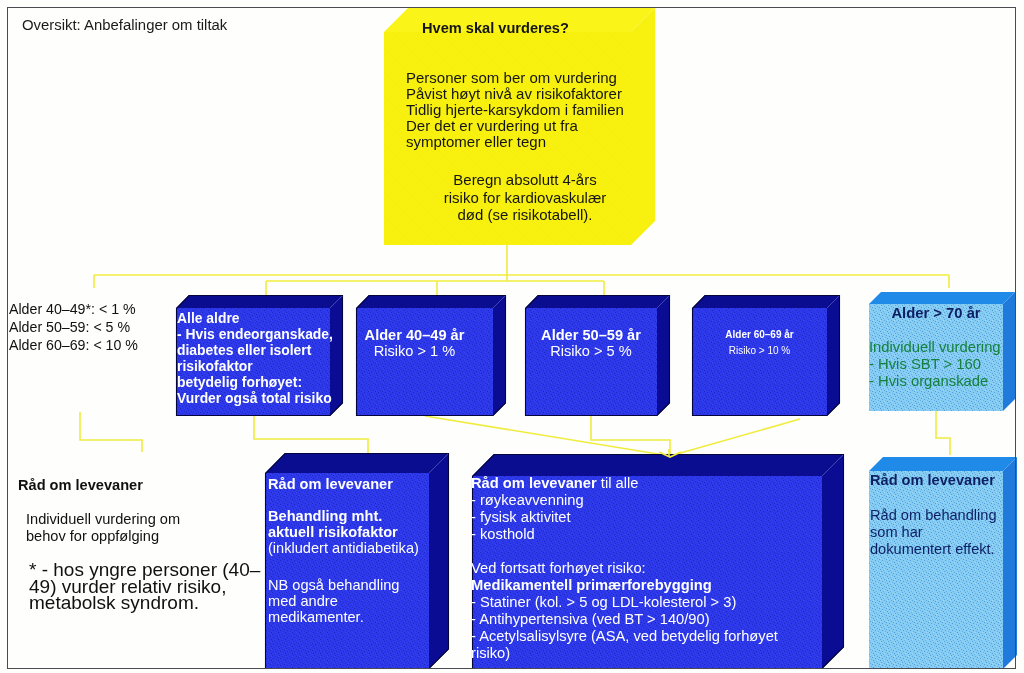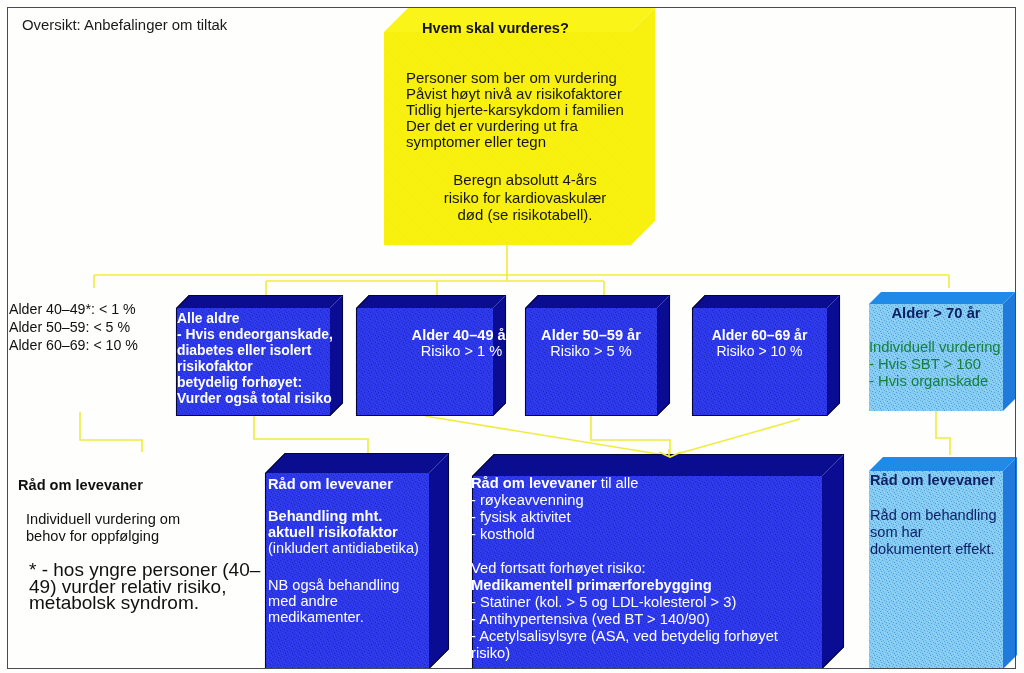--- a/index.html
+++ b/index.html
@@ -115,23 +115,23 @@
   </svg>
 
   <div id="frame"></div>
 
   <div class="txt" style="left:22px;top:17px;font-size:14.9px;color:#1b1b1b;">Oversikt: Anbefalinger om tiltak</div>
 <div class="tblock" style="left: 422px; top: 20px; font-size: 14.6px; line-height: 16px; color: rgb(21, 21, 21);"><div style="font-weight: 700;">Hvem skal vurderes?</div></div>
     <div class="tblock" style="left: 406px; top: 70px; font-size: 15px; line-height: 16px; color: rgb(21, 21, 21);"><div>Personer som ber om vurdering</div><div>Påvist høyt nivå av risikofaktorer</div><div>Tidlig hjerte-karsykdom i familien</div><div>Der det er vurdering ut fra</div><div>symptomer eller tegn</div></div>
     <div class="tblock" style="left: 404px; top: 171px; width: 242px; font-size: 15px; line-height: 17.5px; color: rgb(21, 21, 21); text-align: center;"><div>Beregn absolutt 4-års</div><div>risiko for kardiovaskulær</div><div>død (se risikotabell).</div></div>
     <div class="tblock" style="left: 9px; top: 301px; font-size: 14.2px; line-height: 17.9px; color: rgb(17, 17, 17);"><div>Alder 40–49*: &lt; 1 %</div><div>Alder 50–59: &lt; 5 %</div><div>Alder 60–69: &lt; 10 %</div></div>
     <div class="tblock" style="left: 177px; top: 310px; font-size: 13.9px; line-height: 16px; color: rgb(255, 255, 255);"><div style="font-weight: 700;">Alle aldre</div><div style="font-weight: 700;">- Hvis endeorganskade,</div><div style="font-weight: 700;">diabetes eller isolert</div><div style="font-weight: 700;">risikofaktor</div><div style="font-weight: 700;">betydelig forhøyet:</div><div style="font-weight: 700;">Vurder også total risiko</div></div>
-    <div class="tblock" style="left: 356px; top: 327px; width: 117px; font-size: 14.6px; line-height: 16px; color: rgb(255, 255, 255); text-align: center; padding-left: 47px;"><div style="font-weight: 700;">Alder 40–49 år</div><div>Risiko &gt; 1 %</div></div>
+    <div class="tblock" style="left: 356px; top: 327px; width: 117px; font-size: 14.6px; line-height: 16px; color: rgb(255, 255, 255); text-align: center;"><div style="font-weight: 700;">Alder 40–49 år</div><div>Risiko &gt; 1 %</div></div>
     <div class="tblock" style="left: 525px; top: 327px; width: 132px; font-size: 14.6px; line-height: 16px; color: rgb(255, 255, 255); text-align: center;"><div style="font-weight: 700;">Alder 50–59 år</div><div>Risiko &gt; 5 %</div></div>
-    <div class="tblock" style="left: 692px; top: 327px; width: 135px; font-size: 14px; line-height: 16px; color: rgb(255, 255, 255); text-align: center;"><div style="font-weight: 700;">Alder 60–69 år</div><div>Risiko &gt; 10 %</div></div>
+    <div class="tblock" style="left: 692px; top: 327px; width: 135px; font-size: 10px; line-height: 16px; color: rgb(255, 255, 255); text-align: center;"><div style="font-weight: 700;">Alder 60–69 år</div><div>Risiko &gt; 10 %</div></div>
     <div class="tblock" style="left: 869px; top: 305px; width: 134px; font-size: 14.8px; line-height: 16px; color: rgb(13, 31, 99); text-align: center;"><div style="font-weight: 700;">Alder &gt; 70 år</div></div>
     <div class="tblock" style="left: 869px; top: 339px; font-size: 14.8px; line-height: 17px; color: #15803d;"><div>Individuell vurdering</div><div>- Hvis SBT &gt; 160</div><div>- Hvis organskade</div></div>
     <div class="tblock" style="left: 18px; top: 477px; font-size: 14.6px; line-height: 16.7px; color: rgb(17, 17, 17);"><div style="font-weight: 700;">Råd om levevaner</div></div>
     <div class="tblock" style="left: 26px; top: 511px; font-size: 14.6px; line-height: 16.7px; color: rgb(17, 17, 17);"><div>Individuell vurdering om</div><div>behov for oppfølging</div></div>
     <div class="tblock" style="left: 29px; top: 562px; font-size: 19px; line-height: 16.7px; color: rgb(17, 17, 17);"><div>* - hos yngre personer (40–</div><div>49) vurder relativ risiko,</div><div>metabolsk syndrom.</div></div>
     <div class="tblock" style="left: 268px; top: 476px; font-size: 14.6px; line-height: 16px; color: rgb(255, 255, 255);"><div style="font-weight: 700;">Råd om levevaner</div><div style="height: 16px;">&nbsp;</div><div style="font-weight: 700;">Behandling mht.</div><div style="font-weight: 700;">aktuell risikofaktor</div><div>(inkludert antidiabetika)</div><div style="height: 21px;">&nbsp;</div><div>NB også behandling</div><div>med andre</div><div>medikamenter.</div></div>
     <div class="tblock" style="left: 471px; top: 475px; font-size: 14.7px; line-height: 17px; color: rgb(255, 255, 255);"><div><span style="font-weight: 700;">Råd om levevaner</span><span> til alle</span></div><div>- røykeavvenning</div><div>- fysisk aktivitet</div><div>- kosthold</div><div style="height: 17px;">&nbsp;</div><div>Ved fortsatt forhøyet risiko:</div><div style="font-weight: 700;">Medikamentell primærforebygging</div><div>- Statiner (kol. &gt; 5 og LDL-kolesterol &gt; 3)</div><div>- Antihypertensiva (ved BT &gt; 140/90)</div><div>- Acetylsalisylsyre (ASA, ved betydelig forhøyet</div><div>risiko)</div></div>
     <div class="tblock" style="left: 870px; top: 472px; font-size: 14.6px; line-height: 17.3px; color: rgb(13, 31, 99);"><div style="font-weight: 700;">Råd om levevaner</div><div style="height: 17.3px;">&nbsp;</div><div>Råd om behandling</div><div>som har</div><div>dokumentert effekt.</div></div>
   </div>
 

